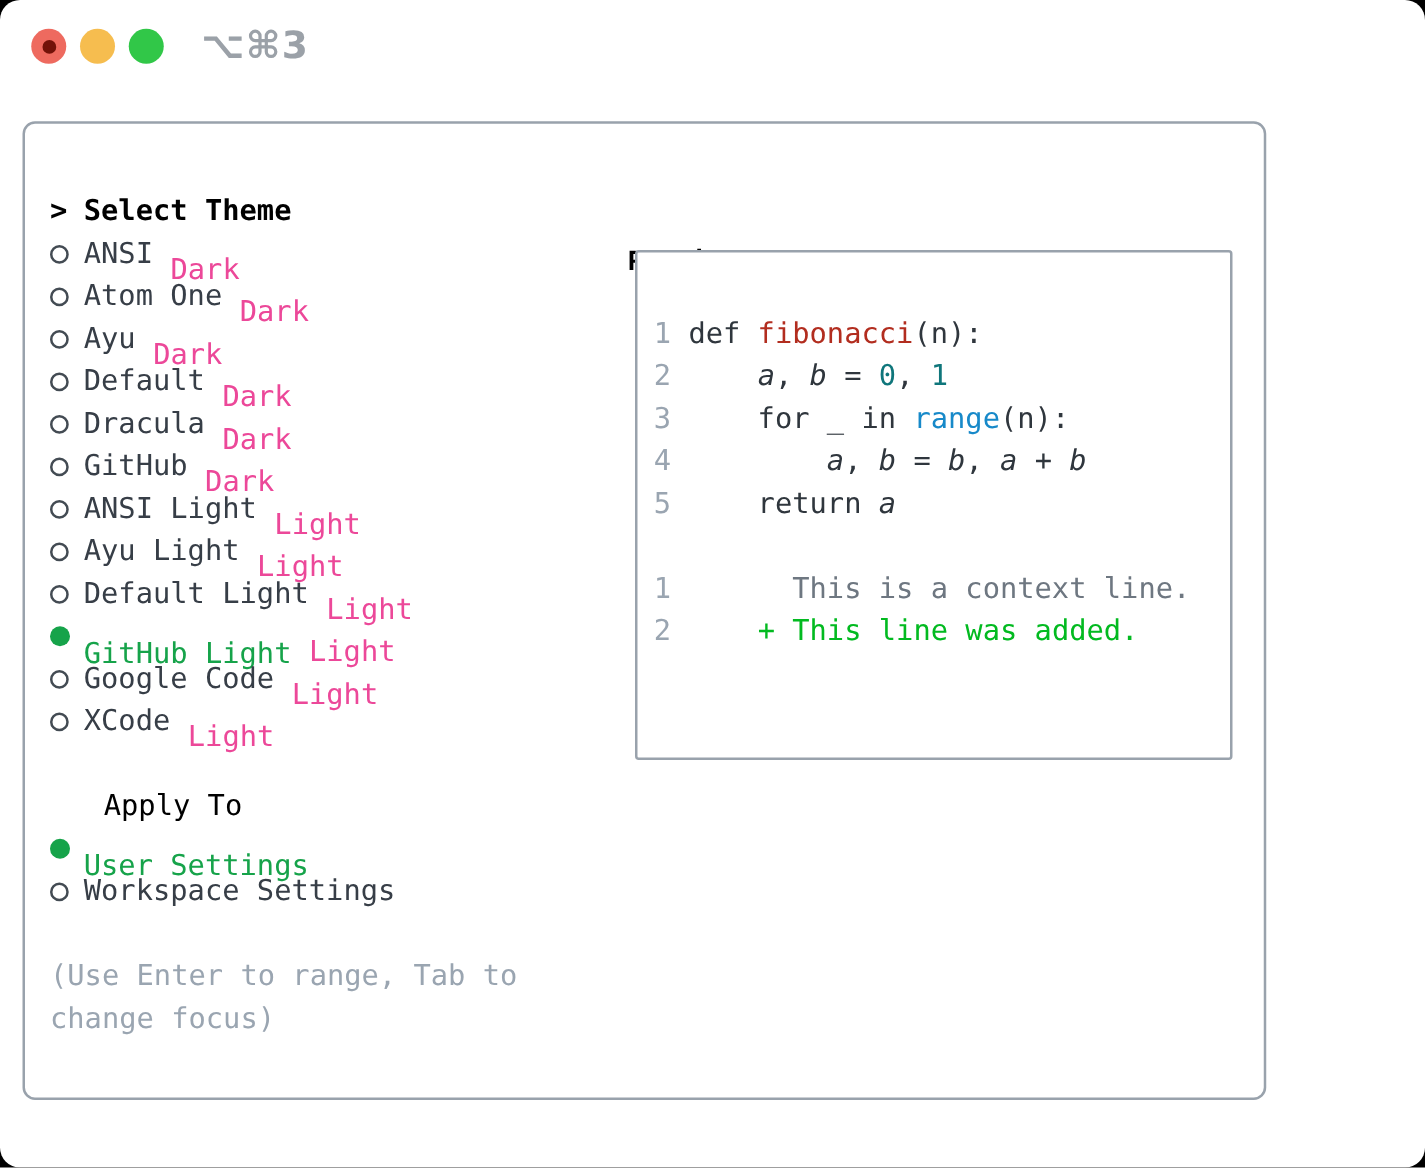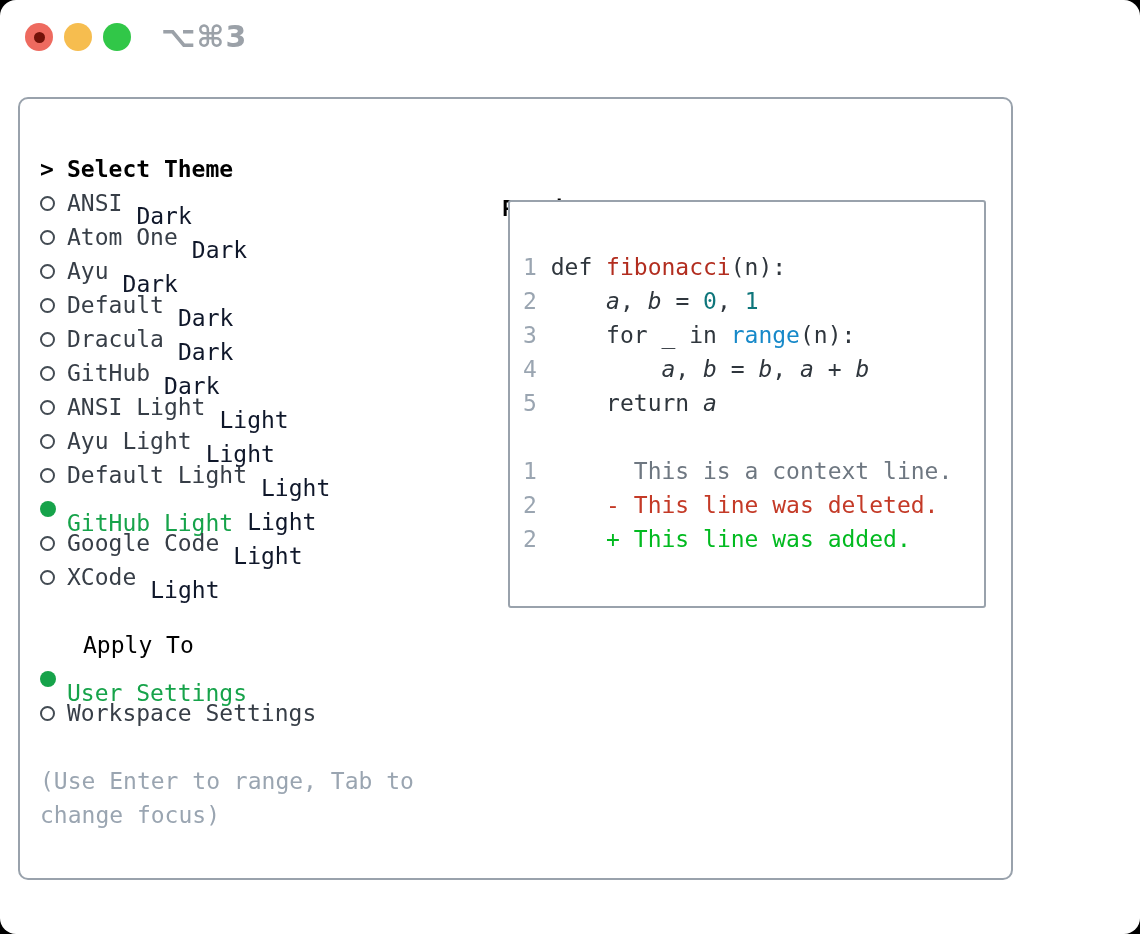--- a/index.html
+++ b/index.html
@@ -33,21 +33,21 @@
   
   .leftcol{position:absolute;left:20px;top:53px;}
   .row{height:34px;display:flex;align-items:center;font-size:23px;white-space:pre;}
   .cell{display:inline-flex;width:27px;align-items:center;flex:none;}
   .prompt{font-weight:bold;color:#000;width:27px;flex:none;font-size:23px;}
   .head-title{font-weight:bold;color:#000;}
   .ring{width:15px;height:15px;border:2px solid #434b53;border-radius:50%;}
   .fillgreen{width:16px;height:16px;background:#16a34a;border-radius:50%;}
   .name{color:#373e47;text-align:center;}
   .name.sel{color:#16a34a;margin-top:27px;}
-  .variant{color:#0f172a;margin-left:14px;margin-top:25px;}
+  .variant{color:#ec4899;margin-left:14px;margin-top:25px;}
   .apply-title{color:#000;margin-left:16px;}
   .spacer{height:34px;}
   .hint{color:#9aa5b1;font-size:23px;line-height:34px;white-space:pre;}
   
   .preview-title{
     position:absolute;left:482px;top:53px;height:34px;display:flex;align-items:center;
     font-size:21px;font-weight:bold;color:#000;margin-top:40px;
   }
   .preview-box{
     position:absolute;left:488px;top:101px;width:478px;height:408px;
@@ -122,19 +122,18 @@
 
     <div class="preview-box">
       <div id="preview-lines">
           <div class="pline"><span class="ln">1 </span><span class="d">def </span><span class="fn">fibonacci</span><span class="d">(n):</span></div>
           <div class="pline"><span class="ln">2</span><span class="d">     </span><span class="v">a</span><span class="d">, </span><span class="v">b</span><span class="d"> = </span><span class="n">0</span><span class="d">, </span><span class="n">1</span></div>
           <div class="pline"><span class="ln">3</span><span class="d">     for _ in </span><span class="b">range</span><span class="d">(n):</span></div>
           <div class="pline"><span class="ln">4</span><span class="d">         </span><span class="v">a</span><span class="d">, </span><span class="v">b</span><span class="d"> = </span><span class="v">b</span><span class="d">, </span><span class="v">a</span><span class="d"> + </span><span class="v">b</span></div>
           <div class="pline"><span class="ln">5</span><span class="d">     return </span><span class="v">a</span></div>
           <div class="pline"></div>
           <div class="pline"><span class="ln">1</span><span class="ctx">       This is a context line.</span></div>
-          <div class="pline"><span class="ln">2</span><span class="d">     </span><span class="del">- This line was deleted.</span></div>
           <div class="pline"><span class="ln">2</span><span class="d">     </span><span class="add">+ This line was added.</span></div>
         </div>
     </div>
 
   </div>
 </div>
 
 </body></html>

